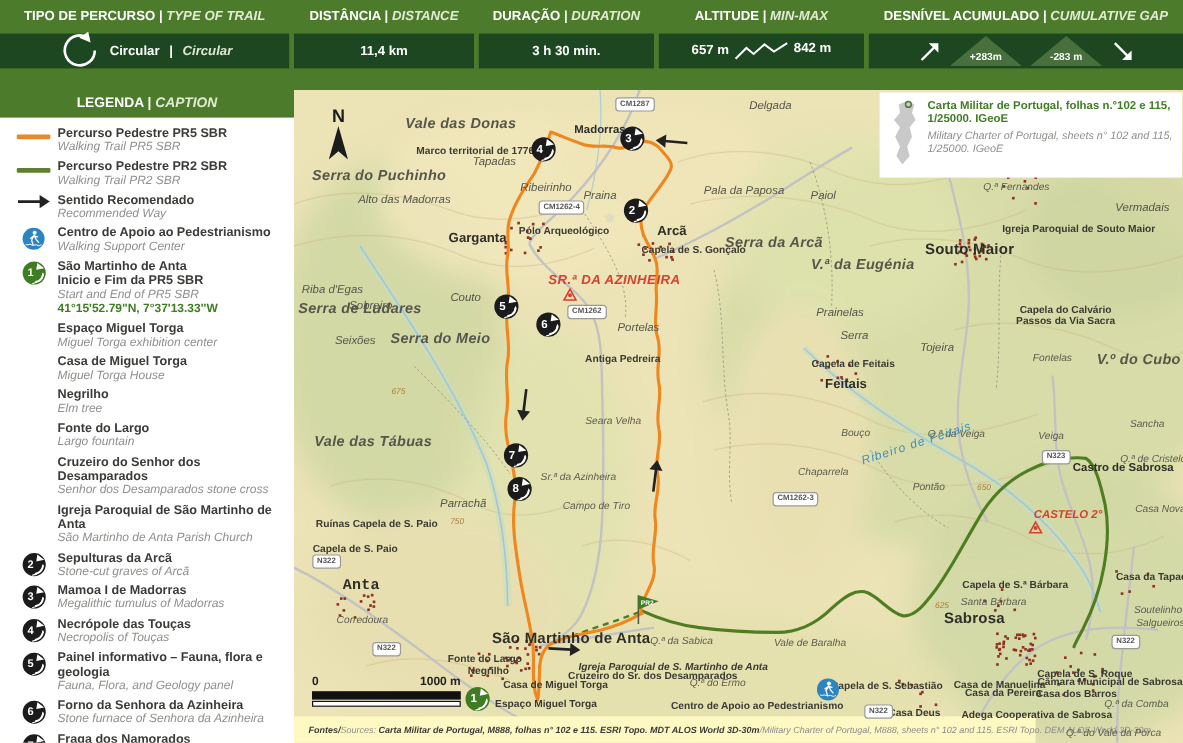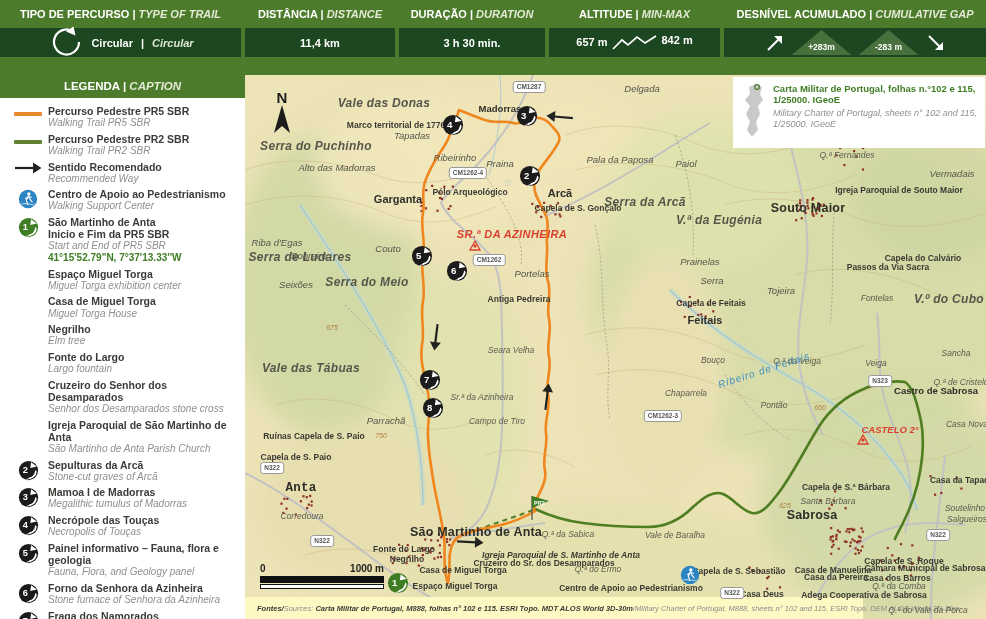--- a/index.html
+++ b/index.html
@@ -665,29 +665,29 @@
       <span class="ml c-loc-sm" style="left: 722px; top: 349px;">Casa Nova</span>
       <span class="ml c-loc-sm" style="left: 583px; top: 426px;">Santa Bárbara</span>
       <span class="ml c-loc-sm" style="left: 722px; top: 444px;">Salgueiros</span>
       <span class="ml c-loc-sm" style="left: 720px; top: 433px;">Soutelinho</span>
       <span class="ml c-loc-sm" style="left: 430px; top: 460px;">Vale de Baralha</span>
       <span class="ml c-loc-sm" style="left: 602px; top: 80px;">Q.ª Fernandes</span>
       <span class="ml c-loc-sm" style="left: 552px; top: 286px;">Q.ª da Veiga</span>
       <span class="ml c-loc-sm" style="left: 716px; top: 307px;">Q.ª de Cristelo</span>
       <span class="ml c-loc-sm" style="left: 323px; top: 459px;">Q.ª da Sabica</span>
       <span class="ml c-loc-sm" style="left: 353px; top: 494px;">Q.ª do Ermo</span>
-      <span class="ml c-loc-sm" style="left: 654px; top: 511px;">Q.ª da Comba</span>
+      <span class="ml c-loc-sm" style="left: 702px; top: 511px;">Q.ª da Comba</span>
       <span class="ml c-loc-sm" style="left: 683px; top: 535px;">Q.ª do Vale da Porca</span>
       <span class="ml c-loc-sm" style="left: 252px; top: 346px;">Campo de Tiro</span>
       <span class="ml c-loc-sm" style="left: 237px; top: 322px;">Sr.ª da Azinheira</span>
       <span class="ml c-poi" style="left: 151px; top: 50px;">Marco territorial de 1776</span>
       <span class="ml c-poi" style="left: 225px; top: 117px;">Pólo Arqueológico</span>
       <span class="ml c-poi" style="left: 333px; top: 133px;">Capela de S. Gonçalo</span>
       <span class="ml c-poi" style="left: 654px; top: 115px;">Igreja Paroquial de Souto Maior</span>
-      <span class="ml c-poi" style="left: 678px; top: 183px;">Capela do Calvário</span>
+      <span class="ml c-poi" style="left: 643px; top: 183px;">Capela do Calvário</span>
       <span class="ml c-poi" style="left: 643px; top: 192px;">Passos da Via Sacra</span>
       <span class="ml c-poi" style="left: 274px; top: 224px;">Antiga Pedreira</span>
       <span class="ml c-poi" style="left: 466px; top: 228px;">Capela de Feitais</span>
       <span class="ml c-poi" style="left: 69px; top: 361px;">Ruínas Capela de S. Paio</span>
       <span class="ml c-poi" style="left: 51px; top: 382px;">Capela de S. Paio</span>
       <span class="ml c-poi" style="left: 159px; top: 474px;">Fonte do Largo</span>
       <span class="ml c-poi" style="left: 162px; top: 484px;">Negrilho</span>
       <span class="ml c-poi" style="left: 218px; top: 495px;">Casa de Miguel Torga</span>
       <span class="ml c-poi" style="left: 210px; top: 511px;">Espaço Miguel Torga</span>
       <span class="ml c-poi" style="left: 316px; top: 480px; font-style: italic;">Igreja Paroquial de S. Martinho de Anta</span>

